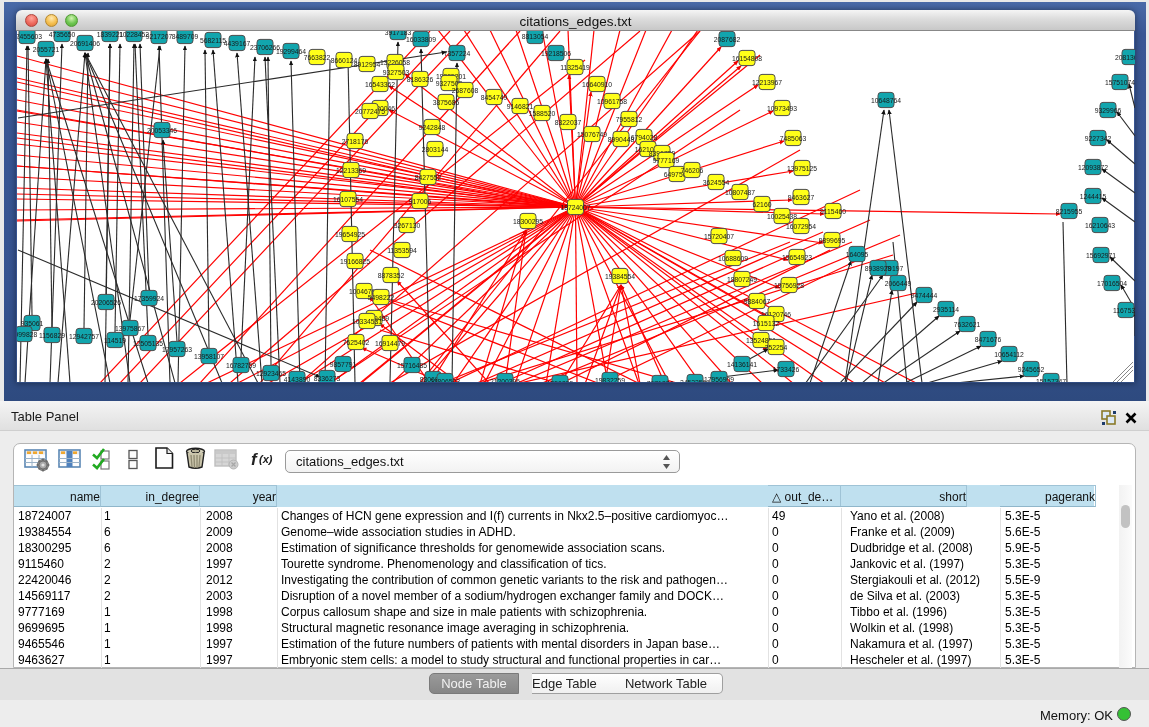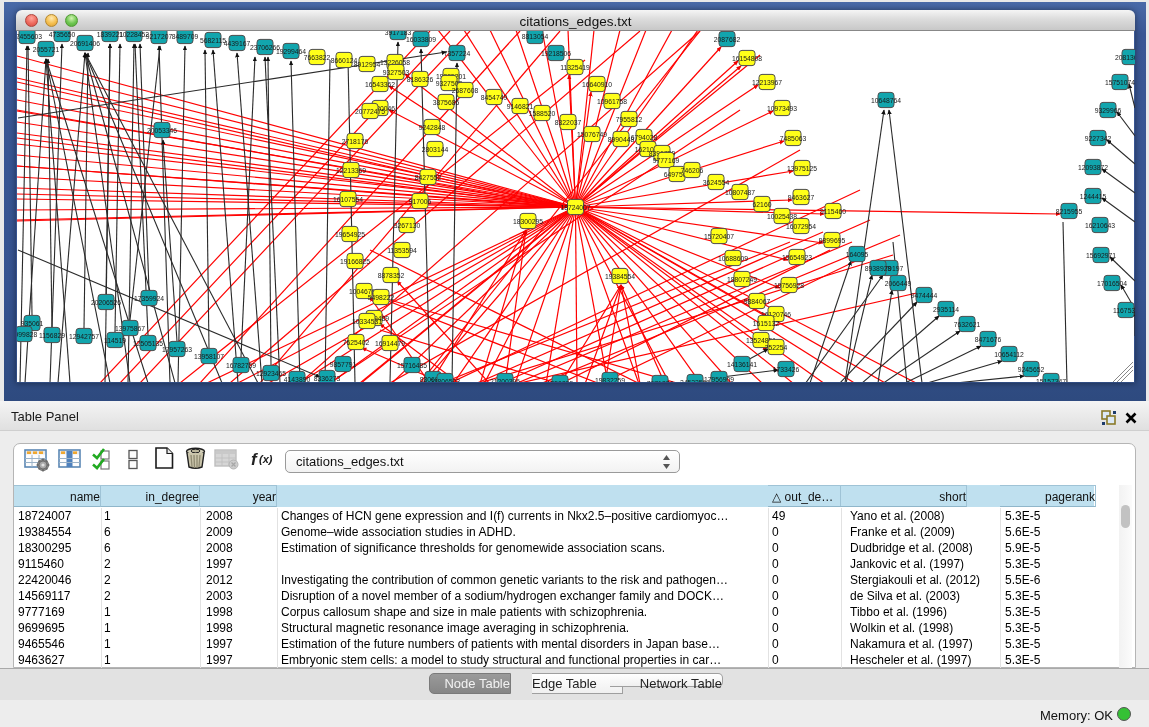--- a/index.html
+++ b/index.html
@@ -624,32 +624,33 @@
       <div class="c2">2008</div>
       <div class="c3">Estimation of significance thresholds for genomewide association scans.</div>
       <div class="c4">0</div>
       <div class="c5">Dudbridge et al. (2008)</div>
       <div class="c6">5.9E-5</div>
     </div>
     <div class="tr">
       <div class="c0">9115460</div>
       <div class="c1">2</div>
       <div class="c2">1997</div>
+      <div class="c3">Tourette syndrome. Phenomenology and classification of tics.</div>
       <div class="c4">0</div>
       <div class="c5">Jankovic et al. (1997)</div>
       <div class="c6">5.3E-5</div>
     </div>
     <div class="tr">
       <div class="c0">22420046</div>
       <div class="c1">2</div>
       <div class="c2">2012</div>
       <div class="c3">Investigating the contribution of common genetic variants to the risk and pathogen…</div>
       <div class="c4">0</div>
       <div class="c5">Stergiakouli et al. (2012)</div>
-      <div class="c6">5.5E-6</div>
+      <div class="c6">5.5E-9</div>
     </div>
     <div class="tr">
       <div class="c0">14569117</div>
       <div class="c1">2</div>
       <div class="c2">2003</div>
       <div class="c3">Disruption of a novel member of a sodium/hydrogen exchanger family and DOCK…</div>
       <div class="c4">0</div>
       <div class="c5">de Silva et al. (2003)</div>
       <div class="c6">5.3E-5</div>
     </div>
@@ -697,23 +698,23 @@
 <div style="position:absolute;left:754px;top:0;width:1px;height:160px;background:#e2e2e2"></div>
 <div style="position:absolute;left:827px;top:0;width:1px;height:160px;background:#e2e2e2"></div>
 <div style="position:absolute;left:986px;top:0;width:1px;height:160px;background:#e2e2e2"></div>
 </div>
 
 <div style="position:absolute;left:1119px;top:485px;width:13px;height:183px;background:linear-gradient(90deg,#f2f2f2,#fbfbfb)"></div>
 <div style="position:absolute;left:1121px;top:505px;width:9px;height:23px;background:#c2c2c2;border-radius:5px"></div>
 
 <div style="position:absolute;left:0;top:668px;width:1149px;height:32px;background:#e2e2e2;border-top:1px solid #a9a9a9"></div>
 <div style="position:absolute;left:429px;top:673px;width:294px;height:21px;font-size:13px">
- <div style="position:absolute;left:0;width:82px;height:21px;background:linear-gradient(#9a9a9a,#868686);border:1px solid #7a7a7a;border-radius:5px 0 0 5px;color:#f2f2f2;text-align:right;line-height:19px">Node Table</div>
+ <div style="position:absolute;left:0;width:90px;height:21px;background:linear-gradient(#9a9a9a,#868686);border:1px solid #7a7a7a;border-radius:5px 0 0 5px;color:#f2f2f2;text-align:center;line-height:19px">Node Table</div>
  <div style="position:absolute;left:103px;width:91px;height:21px;background:linear-gradient(#fff,#f0f0f0);border:1px solid #9f9f9f;border-left:none;color:#222;line-height:19px">Edge Table</div>
- <div style="position:absolute;left:181px;width:113px;height:14px;background:linear-gradient(#fff,#f0f0f0);border:1px solid #9f9f9f;border-left:none;border-radius:0 5px 5px 0;color:#222;text-align:right;line-height:19px">Network Table</div>
+ <div style="position:absolute;left:181px;width:113px;height:21px;background:linear-gradient(#fff,#f0f0f0);border:1px solid #9f9f9f;border-left:none;border-radius:0 5px 5px 0;color:#222;text-align:center;line-height:19px">Network Table</div>
 </div>
 
 <div style="position:absolute;right:36px;top:708px;font-size:13px;color:#111">Memory: OK</div>
 <div style="position:absolute;left:1117px;top:707px;width:14px;height:14px;border-radius:50%;background:#35c135;border:1.5px solid #555"></div>
 <style>
 .hdr{position:absolute;left:14px;top:485px;width:1080px;height:22px;background:#bfe0ef;font-size:12px;color:#111}
 .hdr>div{position:absolute;top:0;height:22px;line-height:22px;text-align:right;border-right:1px solid #9fc3d6;border-top:1px solid #9fc3d6;border-bottom:1px solid #8fb6ca}
 #rows{position:absolute;left:14px;top:508px;width:1105px;font-size:12px;color:#000}
 .tr{position:relative;height:16px;line-height:16px;white-space:nowrap}
 .tr>div{position:absolute;top:0;height:16px;overflow:hidden}

